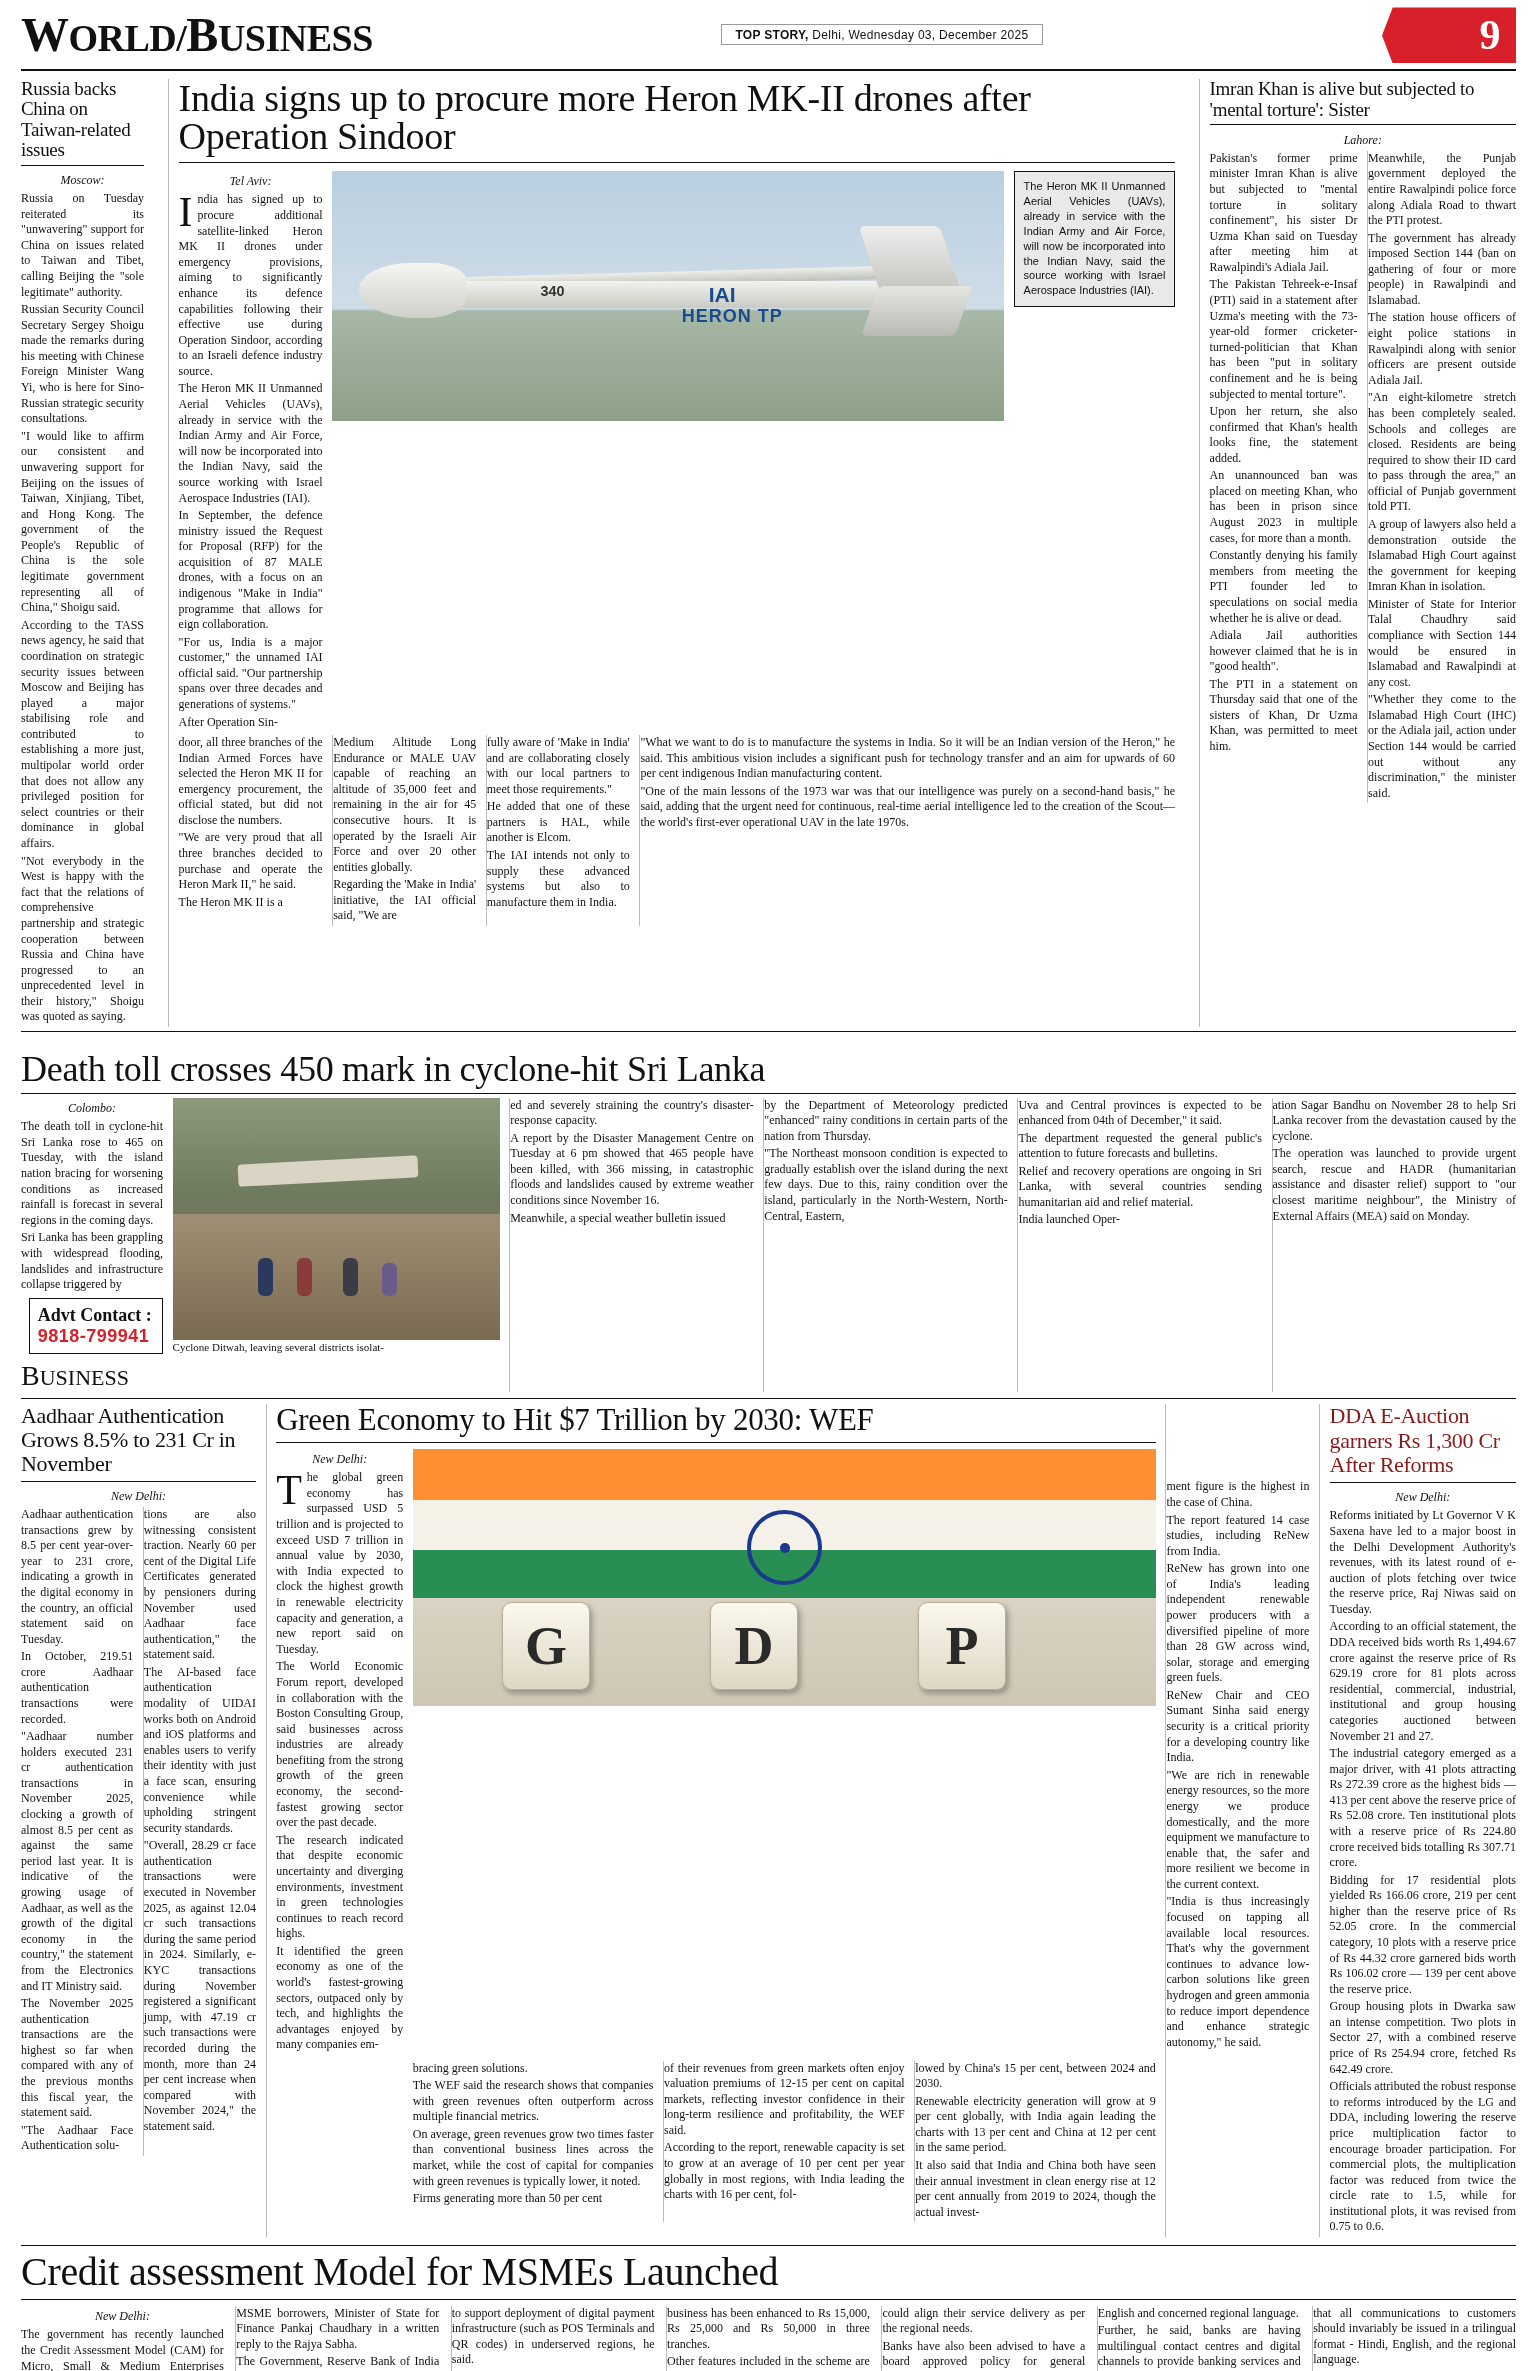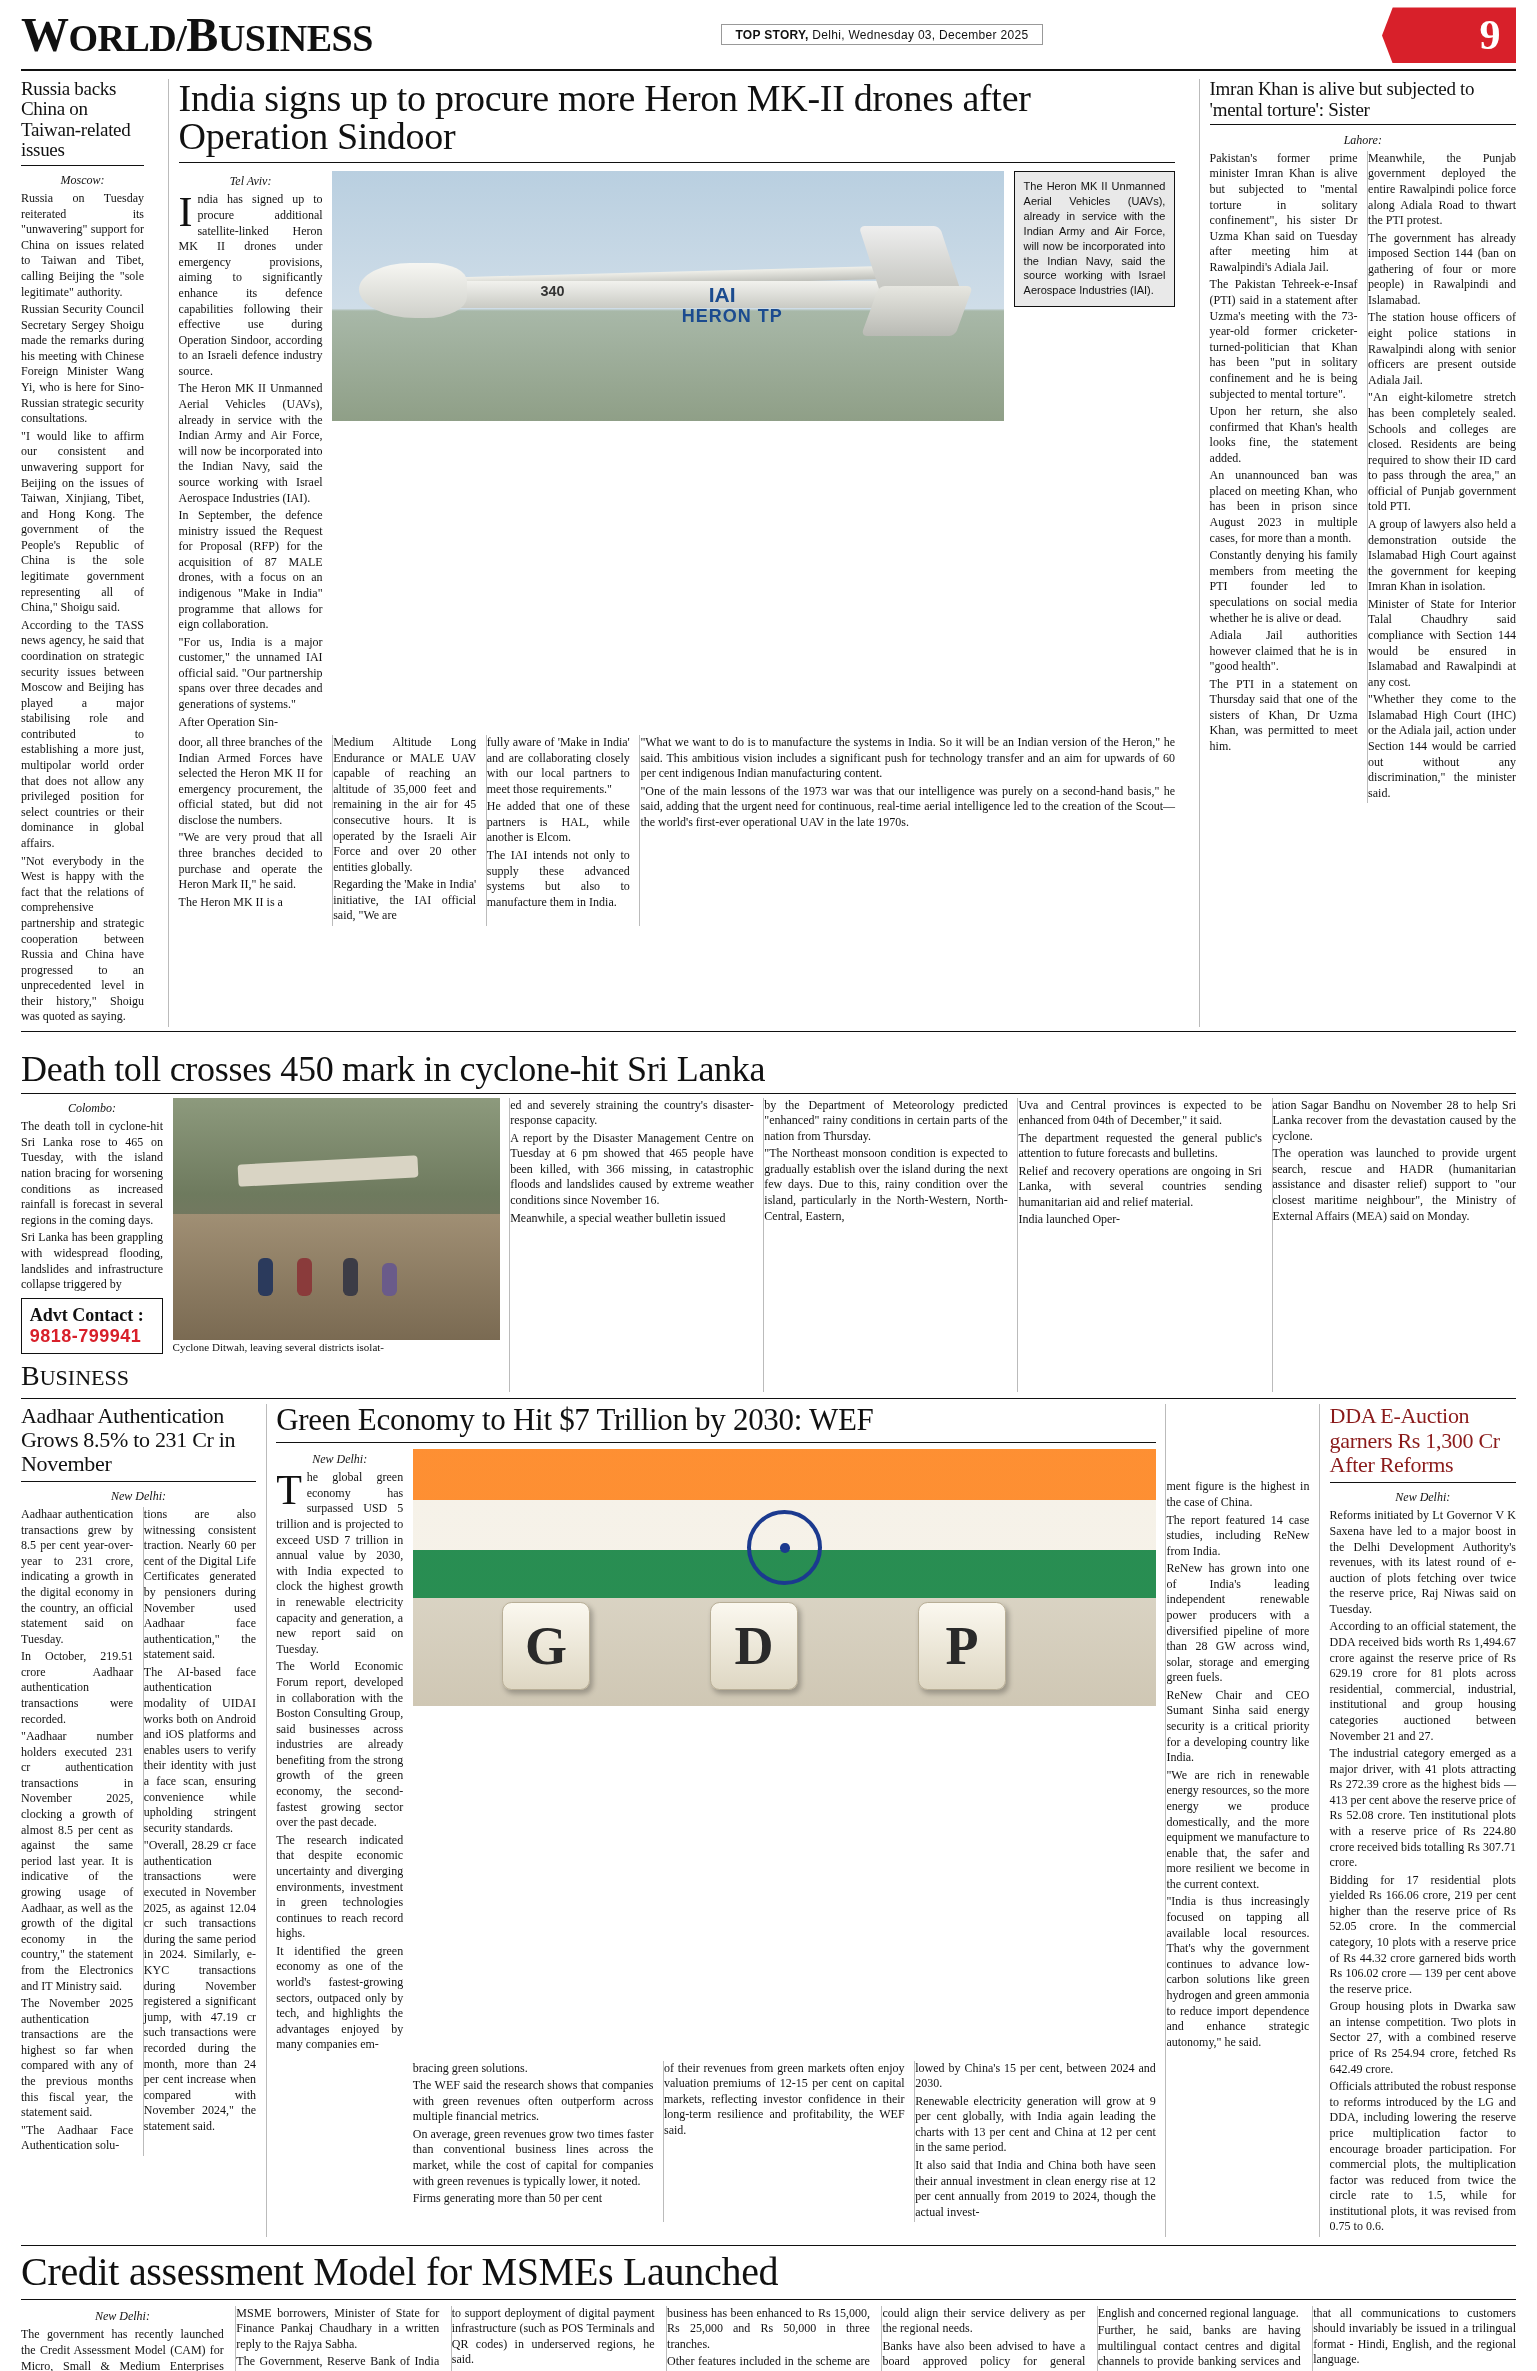--- a/index.html
+++ b/index.html
@@ -218,20 +218,21 @@
   }
   .caption {
     font-size: 11px;
     line-height: 1.3;
   }
   
   .advt {
     border: 1.9px solid #111;
     padding: 5.8px 7.7px;
     margin-top: 5.8px;
+    margin-left: 8px;
   }
   .advt-t1 {
     font-family: "Liberation Serif", serif;
     font-weight: bold;
     font-size: 18px;
   }
   .advt-t2 {
     font-family: "Liberation Sans", sans-serif;
     font-weight: bold;
     font-size: 18px;
@@ -536,20 +537,21 @@
       <div style="display:flex;gap:9.6px;margin-top:5.8px;">
         <div style="width:127px;flex:none;"></div>
         <div style="flex:1;" class="body-txt">
           <p>bracing green solutions.</p>
           <p>The WEF said the research shows that companies with green revenues often outperform across multiple financial metrics.</p>
           <p>On average, green revenues grow two times faster than conventional business lines across the market, while the cost of capital for companies with green revenues is typically lower, it noted.</p>
           <p>Firms generating more than 50 per cent</p>
         </div>
         <div style="flex:1;" class="body-txt vline">
           <p>of their revenues from green markets often enjoy valuation premiums of 12-15 per cent on capital markets, reflecting investor confidence in their long-term resilience and profitability, the WEF said.</p>
+          <p>According to the report, renewable capacity is set to grow at an average of 10 per cent per year globally in most regions, with India leading the charts with 16 per cent, fol-</p>
         </div>
         <div style="flex:1;" class="body-txt vline">
           <p>lowed by China's 15 per cent, between 2024 and 2030.</p>
           <p>Renewable electricity generation will grow at 9 per cent globally, with India again leading the charts with 13 per cent and China at 12 per cent in the same period.</p>
           <p>It also said that India and China both have seen their annual investment in clean energy rise at 12 per cent annually from 2019 to 2024, though the actual invest-</p>
         </div>
       </div>
     </div>
 
     <div style="width:144px;flex:none;" class="body-txt vline">

